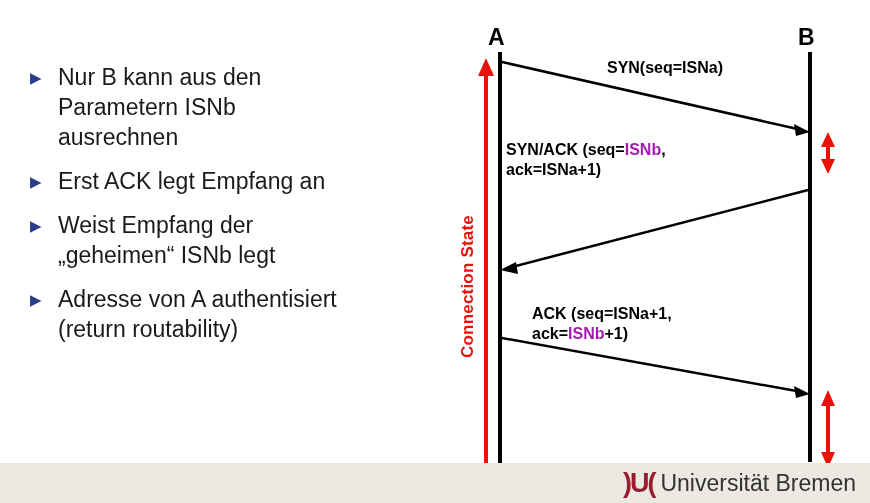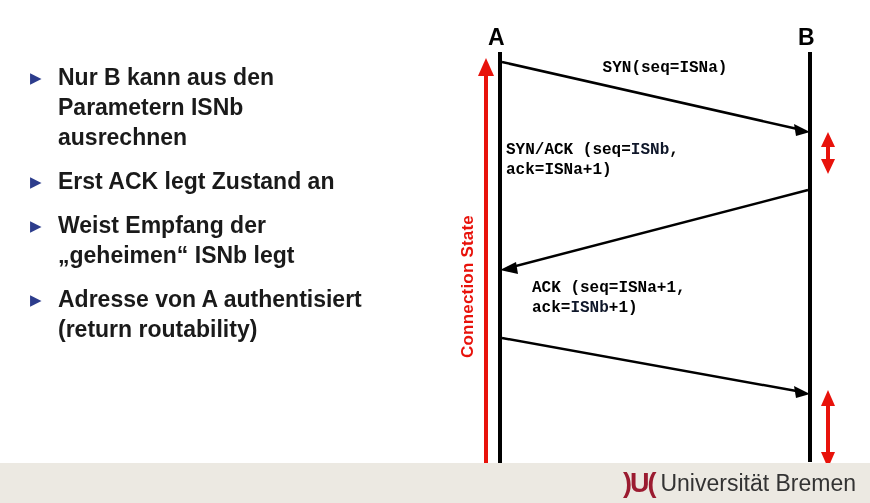--- a/index.html
+++ b/index.html
@@ -39,21 +39,20 @@
     line-height: 30px;
     text-align: left;
     padding-left: 6px;
   }
   .bullet-text {
     flex: 1 1 auto;
     font-size: 23px;
     line-height: 30px;
     color: #1a1a1a;
     white-space: pre-line;
-    font-weight: bold;
   }
 
   
   .diagram {
     position: absolute;
     left: 450px;
     top: 0;
     width: 420px;
     height: 503px;
   }
@@ -72,26 +71,25 @@
   #label-b { left: 348px; top: 24px; }
 
   .msg-label {
     position: absolute;
     font-size: 16px;
     font-weight: bold;
     color: #000000;
     line-height: 20px;
     text-align: center;
     white-space: pre-line;
-    font-family: Liberation Mono, monospace;
   }
   #msg-1 { left: 100px; top: 58px; width: 230px; }
   #msg-2 { left: 56px; top: 140px; width: 230px; text-align: left; }
-  #msg-3 { left: 82px; top: 278px; width: 230px; text-align: left; }
-  .hl { color: #0f172a; }
+  #msg-3 { left: 82px; top: 304px; width: 230px; text-align: left; }
+  .hl { color: #a21caf; }
 
   .state-label {
     position: absolute;
     left: 8px;
     top: 215px;
     color: #e8120b;
     font-size: 17px;
     font-weight: bold;
     writing-mode: vertical-rl;
     transform: rotate(180deg);
@@ -136,21 +134,21 @@
 
   <div class="bullets">
     <div class="bullet">
       <span class="bullet-marker">▸</span>
       <span class="bullet-text">Nur B kann aus den
 Parametern ISNb
 ausrechnen</span>
     </div>
     <div class="bullet">
       <span class="bullet-marker">▸</span>
-      <span class="bullet-text">Erst ACK legt Zustand an</span>
+      <span class="bullet-text">Erst ACK legt Empfang an</span>
     </div>
     <div class="bullet">
       <span class="bullet-marker">▸</span>
       <span class="bullet-text">Weist Empfang der
 „geheimen“ ISNb legt</span>
     </div>
     <div class="bullet">
       <span class="bullet-marker">▸</span>
       <span class="bullet-text">Adresse von A authentisiert
 (return routability)</span>

